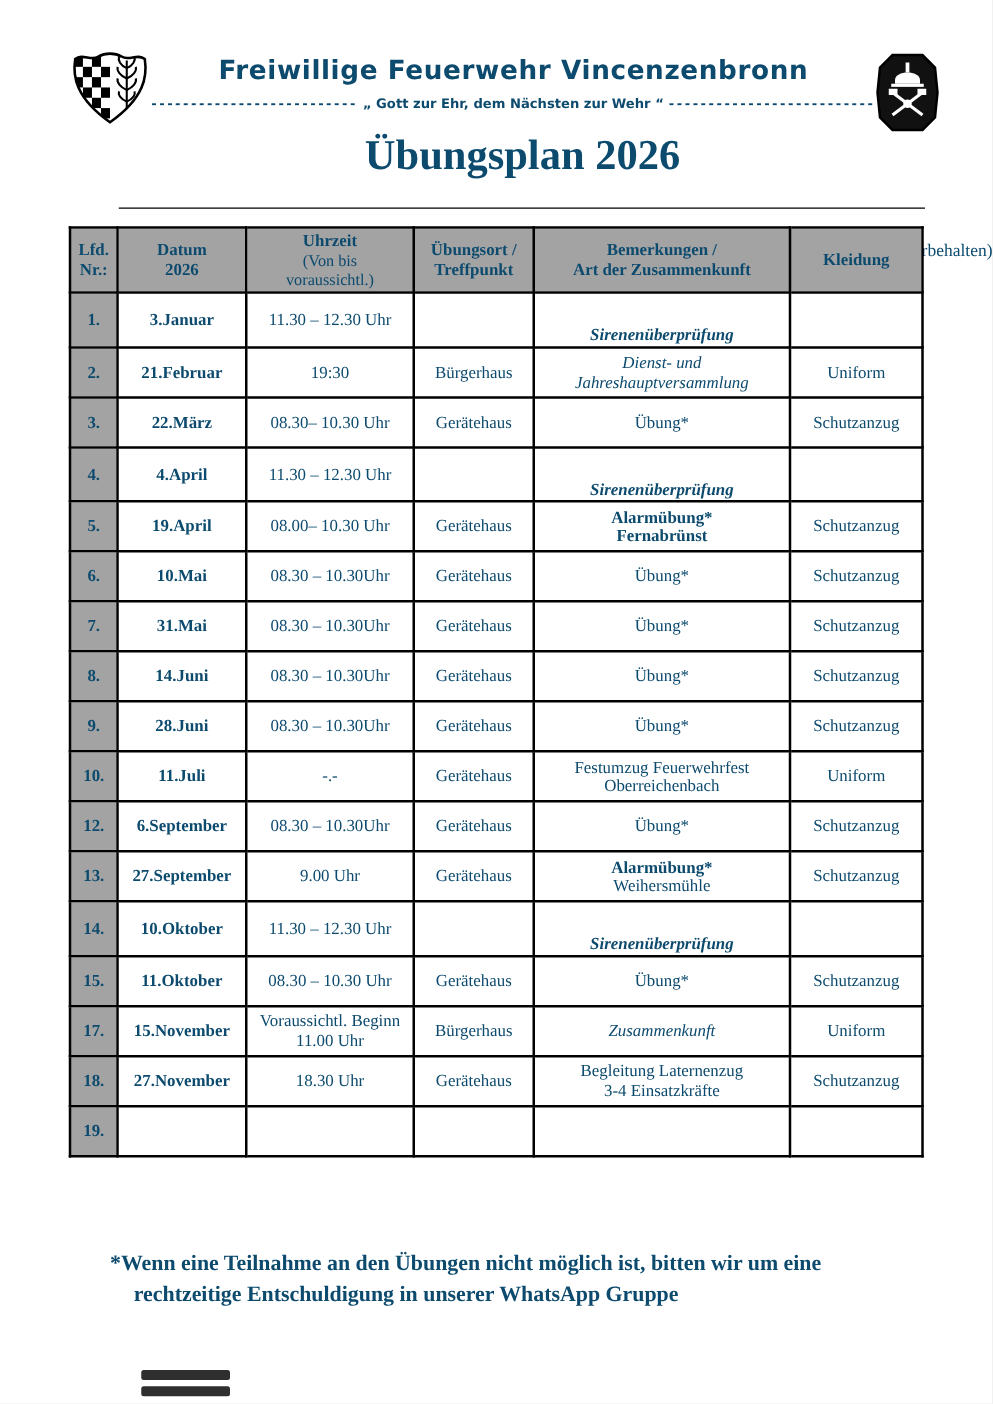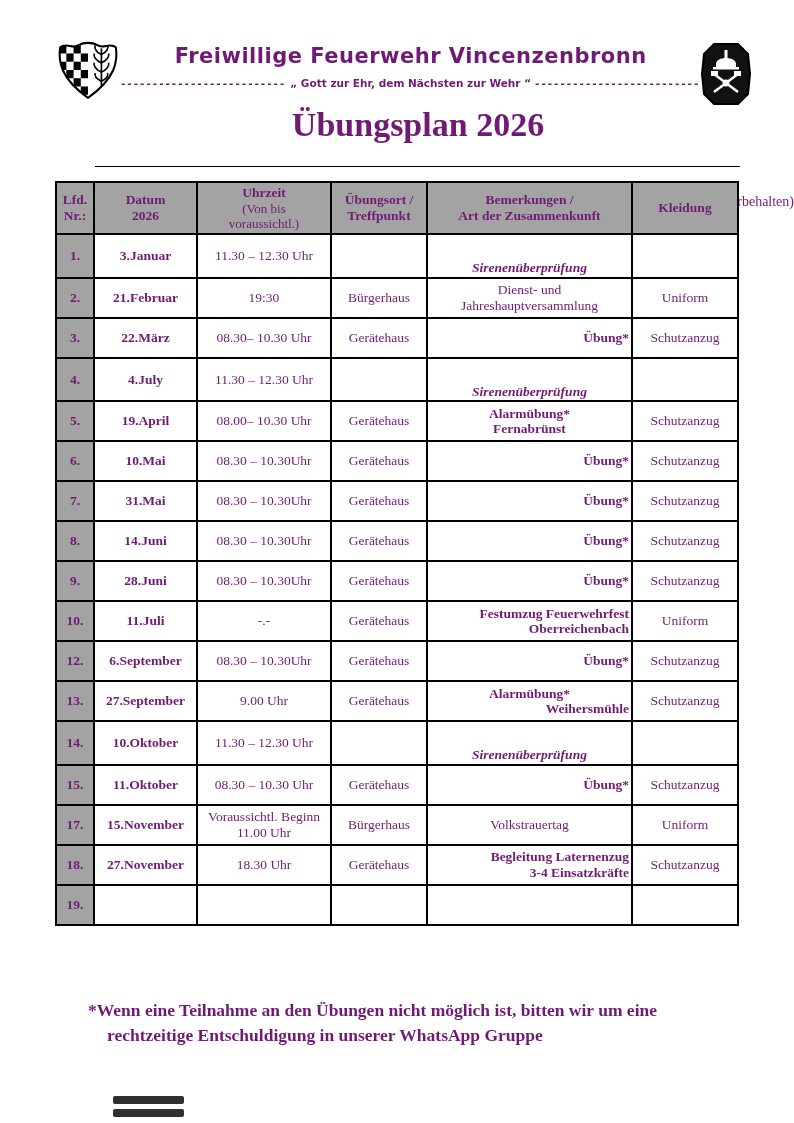--- a/index.html
+++ b/index.html
@@ -2,21 +2,21 @@
 <html><head>
 <meta charset="utf-8">
 <style>
   html,body{margin:0;padding:0;background:#e8e8e8;}
   .page{
     position:relative;
     width:794px;height:1123px;
     margin:0 auto;
     background:#ffffff;
     font-family:"Liberation Serif", serif;
-    color:#701a75;
+    color:#0c4a6e;
     overflow:hidden;
   }
   
   .letterhead{
     position:absolute;left:55px;top:40px;width:685px;height:66px;
     display:flex;align-items:flex-start;
   }
   .crest{flex:0 0 66px;height:62px;}
   .badge{flex:0 0 52px;height:64px;margin-top:2px;}
   .lh-center{flex:1 1 auto;text-align:center;padding-top:4px;}
@@ -58,23 +58,23 @@
     border:2px solid #000;
     text-align:center;vertical-align:middle;
     padding:1px 2px;overflow:hidden;
   }
   table.schedule th{height:48px;font-weight:bold;}
   table.schedule td{height:36px;}
   .hdr{background:#a3a3a3;}
   .c-nr{background:#a3a3a3;font-weight:bold;}
   .c-datum{font-weight:bold;}
   .th-sub{font-weight:normal;font-size:13px;}
-  .s-normal{font-style:normal;font-weight:bold;text-align:right;}
+  .s-normal{font-style:normal;font-weight:normal;}
   .s-bold{font-weight:bold;}
-  .s-italic{}
+  .s-italic{font-style:italic;}
   .s-bold-italic{font-weight:bold;font-style:italic;margin-top:24px;}
   
   .footnote{
     position:absolute;left:88px;top:998px;width:660px;
     font-weight:bold;font-size:17.5px;line-height:1.45;font-family:Liberation Serif, serif;
   }
   .footnote .ln2{padding-left:19px;}
   
   .bottom-bar{position:absolute;left:113px;width:71px;height:8px;background:#2f2f2f;border-radius:2px;}
   .bar-1{top:1096px;}
@@ -220,21 +220,21 @@
             <div>08.30– 10.30 Uhr</div>
           </td>
           <td class="c-ort">Gerätehaus</td>
           <td class="c-bem">
             <div class="s-normal">Übung*</div>
           </td>
           <td class="c-kleidung">Schutzanzug</td>
         </tr>
         <tr>
           <td class="c-nr">4.</td>
-          <td class="c-datum">4.July</td>
+          <td class="c-datum">4.April</td>
           <td class="c-uhrzeit">
             <div>11.30 – 12.30 Uhr</div>
           </td>
           <td class="c-ort"></td>
           <td class="c-bem">
             <div class="s-bold-italic">Sirenenüberprüfung</div>
           </td>
           <td class="c-kleidung"></td>
         </tr>
         <tr>
@@ -362,21 +362,21 @@
         </tr>
         <tr>
           <td class="c-nr">17.</td>
           <td class="c-datum">15.November</td>
           <td class="c-uhrzeit">
             <div>Voraussichtl. Beginn</div>
             <div>11.00 Uhr</div>
           </td>
           <td class="c-ort">Bürgerhaus</td>
           <td class="c-bem">
-            <div class="s-italic">Volkstrauertag</div>
+            <div class="s-italic">Zusammenkunft</div>
           </td>
           <td class="c-kleidung">Uniform</td>
         </tr>
         <tr>
           <td class="c-nr">18.</td>
           <td class="c-datum">27.November</td>
           <td class="c-uhrzeit">
             <div>18.30 Uhr</div>
           </td>
           <td class="c-ort">Gerätehaus</td>

